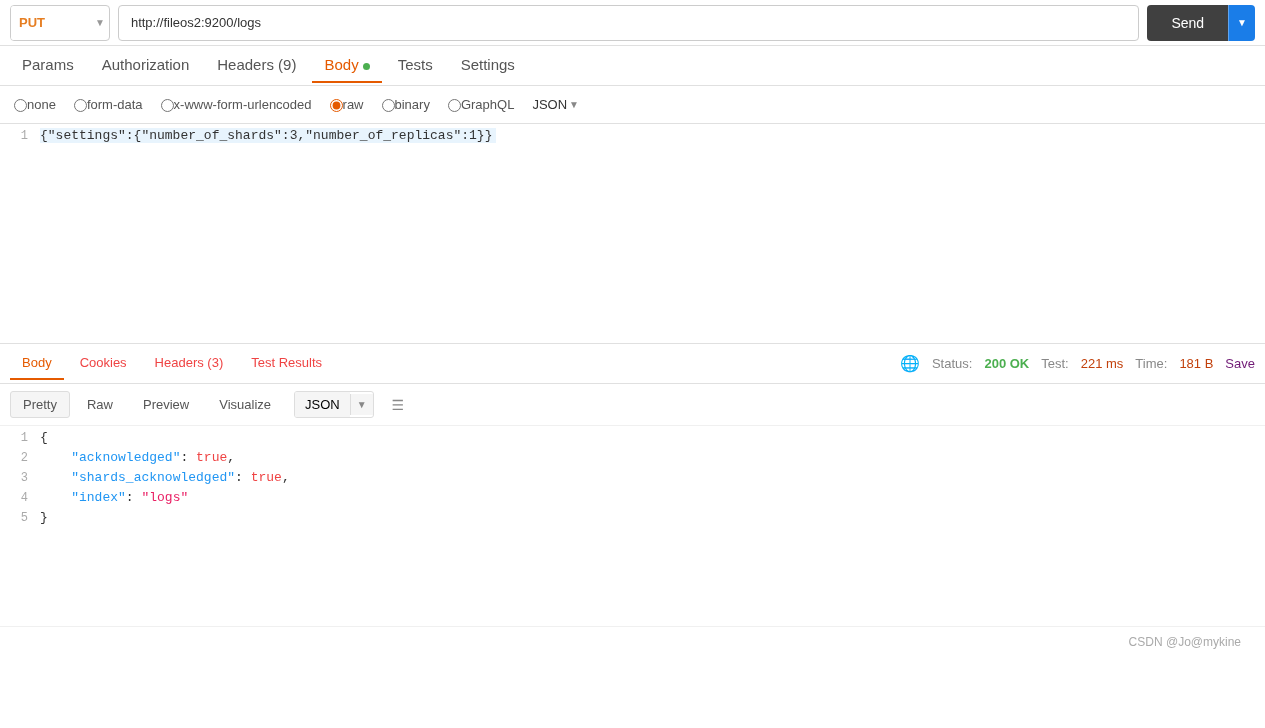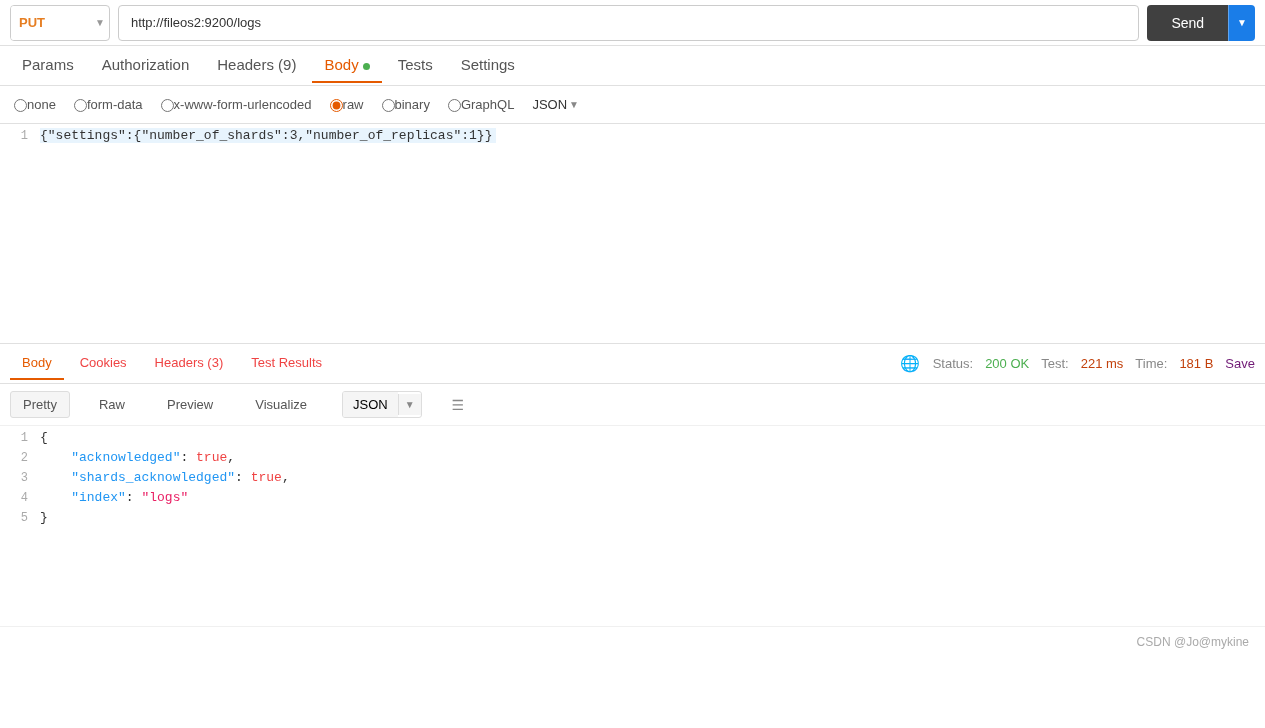--- a/index.html
+++ b/index.html
@@ -229,21 +229,21 @@
     }
 
     .response-meta {
       margin-left: auto;
       display: flex;
       align-items: center;
       gap: 12px;
       font-size: 13px;
     }
 
-    .status-ok { color: #4caf50; font-weight: 400; }
+    .status-ok { color: #4caf50; font-weight: 700; }
     .meta-label { color: #888; }
     .meta-value { color: #c2410c; }
 
     .globe-icon {
       color: #888;
       font-size: 16px;
     }
 
     .save-btn {
       color: #701a75;
@@ -252,21 +252,21 @@
       font-weight: 400;
       background: none;
       border: none;
     }
 
     
     .response-format-bar {
       display: flex;
       align-items: center;
       padding: 6px 10px;
-      gap: 16px;
+      gap: 4px;
       border-bottom: 1px solid #f0f0f0;
       height: 42px;
     }
 
     .format-tab {
       padding: 5px 12px;
       cursor: pointer;
       color: #555;
       font-size: 13px;
       border-radius: 3px;
@@ -322,21 +322,21 @@
       font-size: 13px;
       padding: 4px 0;
       height: 200px;
       overflow-y: auto;
     }
 
     
     .footer {
       display: flex;
       justify-content: flex-end;
-      padding: 8px 16px;
+      padding: 8px 24px;
       color: #aaa;
       font-size: 12px;
       border-top: 1px solid #f0f0f0;
       height: 30px;
       align-items: center;
     }
 
     
     .req-body-line-1 .line-content {
       background: #e8f4fd;

